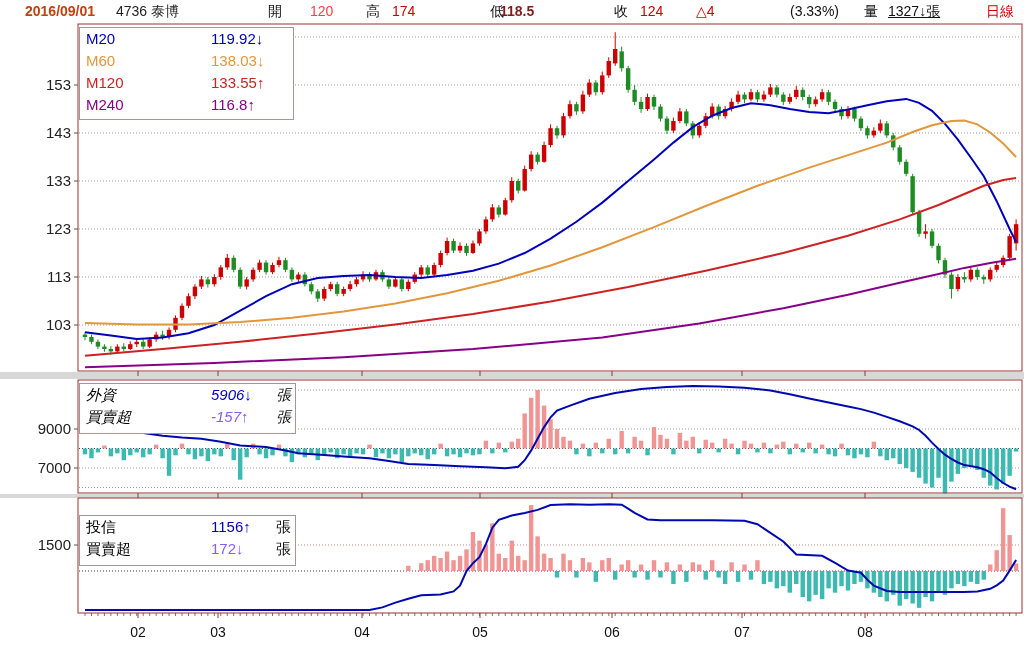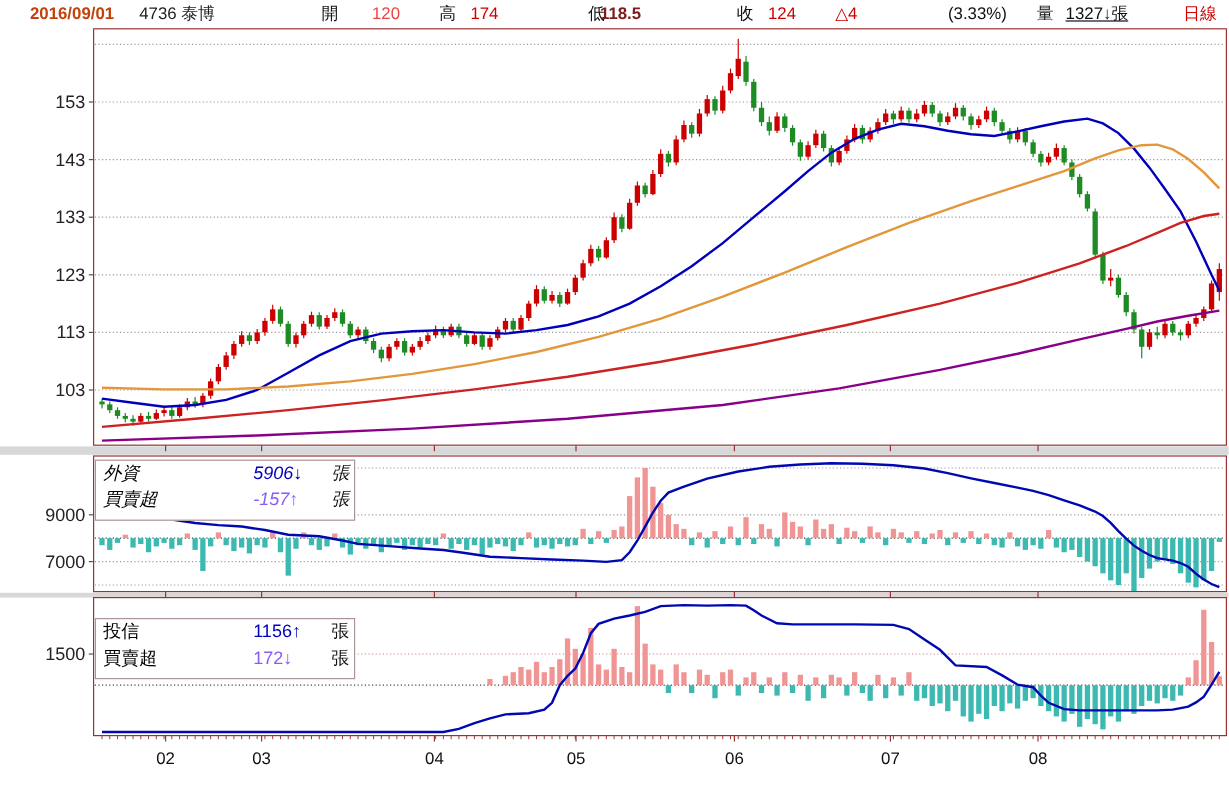--- a/index.html
+++ b/index.html
@@ -789,20 +789,38 @@
     <span class="v-low">118.5</span>
     <span class="l-close">收</span>
     <span class="v-close">124</span>
     <span class="chg">△4</span>
     <span class="pct">(3.33%)</span>
     <span class="l-vol">量</span>
     <span class="v-vol">1327↓張</span>
     <span class="period">日線</span>
   </div>
 
+  <div class="lgd" style="left:79px;top:27px;width:213px;height:91px;">
+    <div class="row">
+      <span class="nm m20">M20</span>
+      <span class="vl m20">119.92↓</span>
+    </div>
+    <div class="row">
+      <span class="nm m60">M60</span>
+      <span class="vl m60">138.03↓</span>
+    </div>
+    <div class="row">
+      <span class="nm m120">M120</span>
+      <span class="vl m120">133.55↑</span>
+    </div>
+    <div class="row">
+      <span class="nm m240">M240</span>
+      <span class="vl m240">116.8↑</span>
+    </div>
+  </div>
 
   <div class="lgd" style="left:79px;top:383px;width:215px;height:49px;font-style:italic;">
     <div class="row">
       <span class="nm">外資</span>
       <span class="vl flowv">5906↓</span>
       <span class="un">張</span>
     </div>
     <div class="row">
       <span class="nm">買賣超</span>
       <span class="vl netv">-157↑</span>

